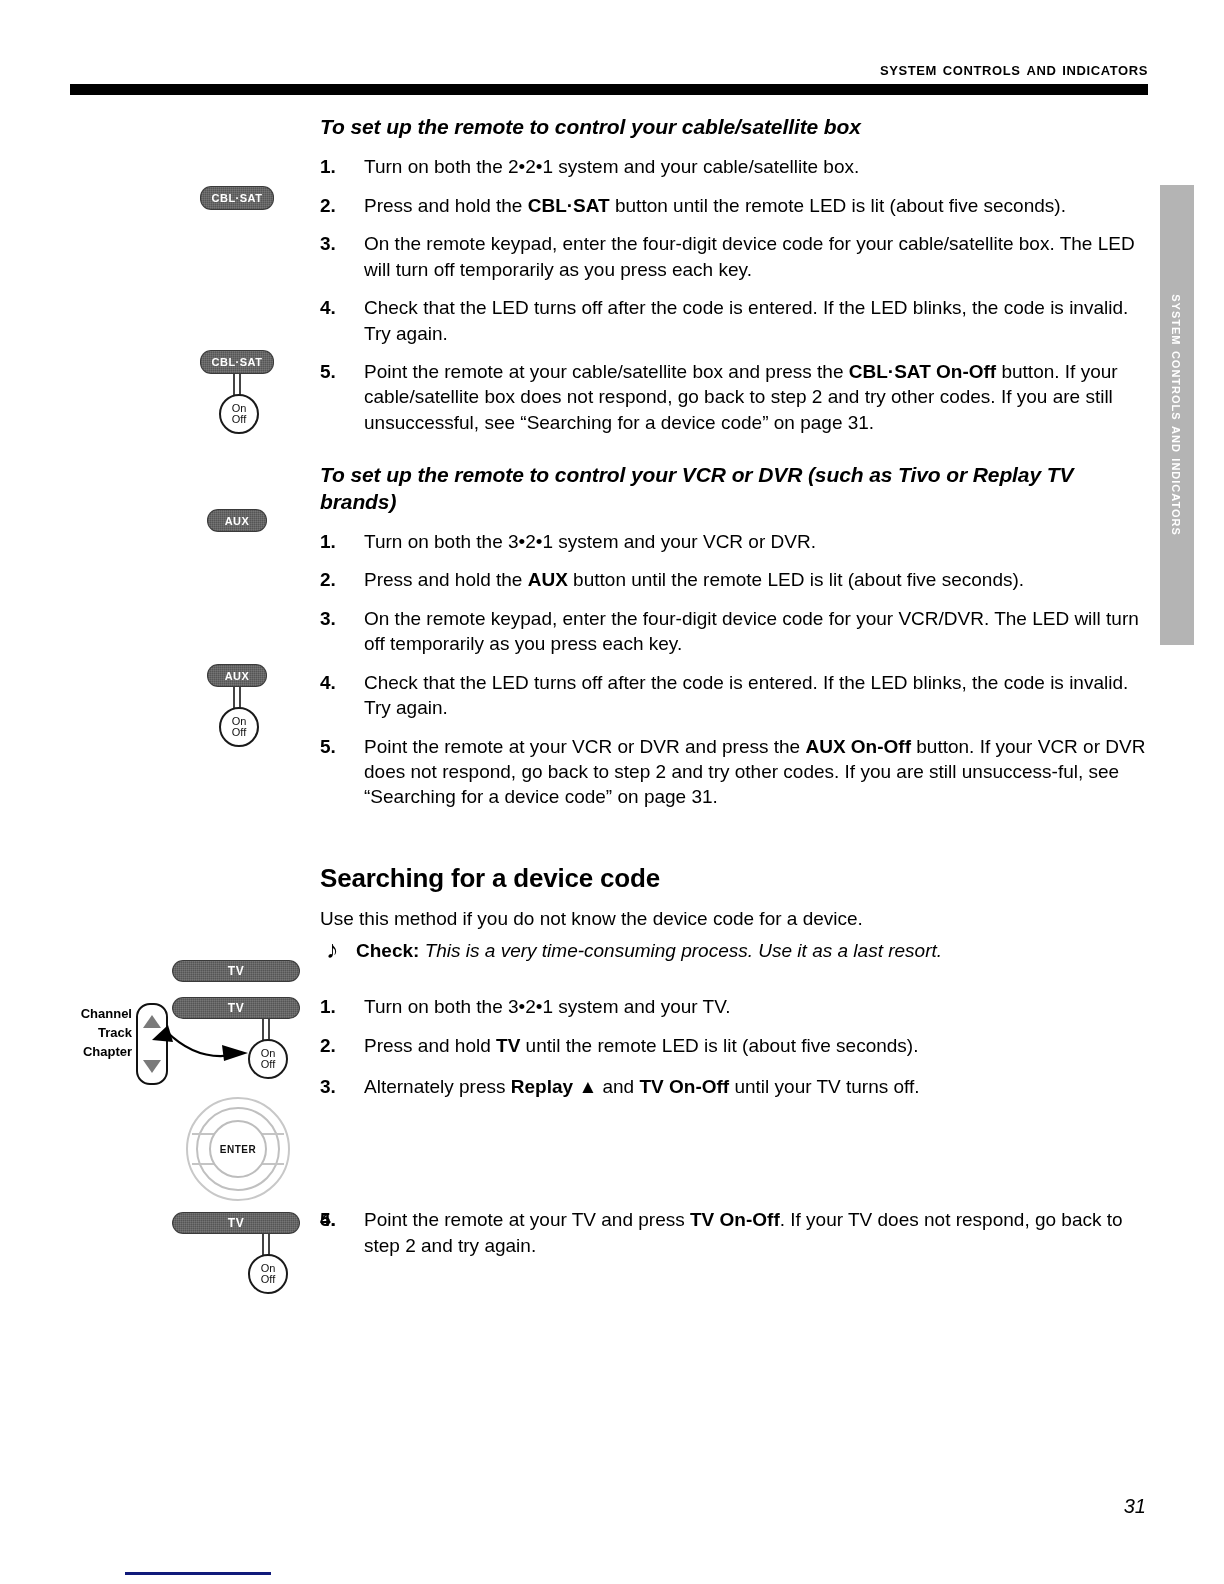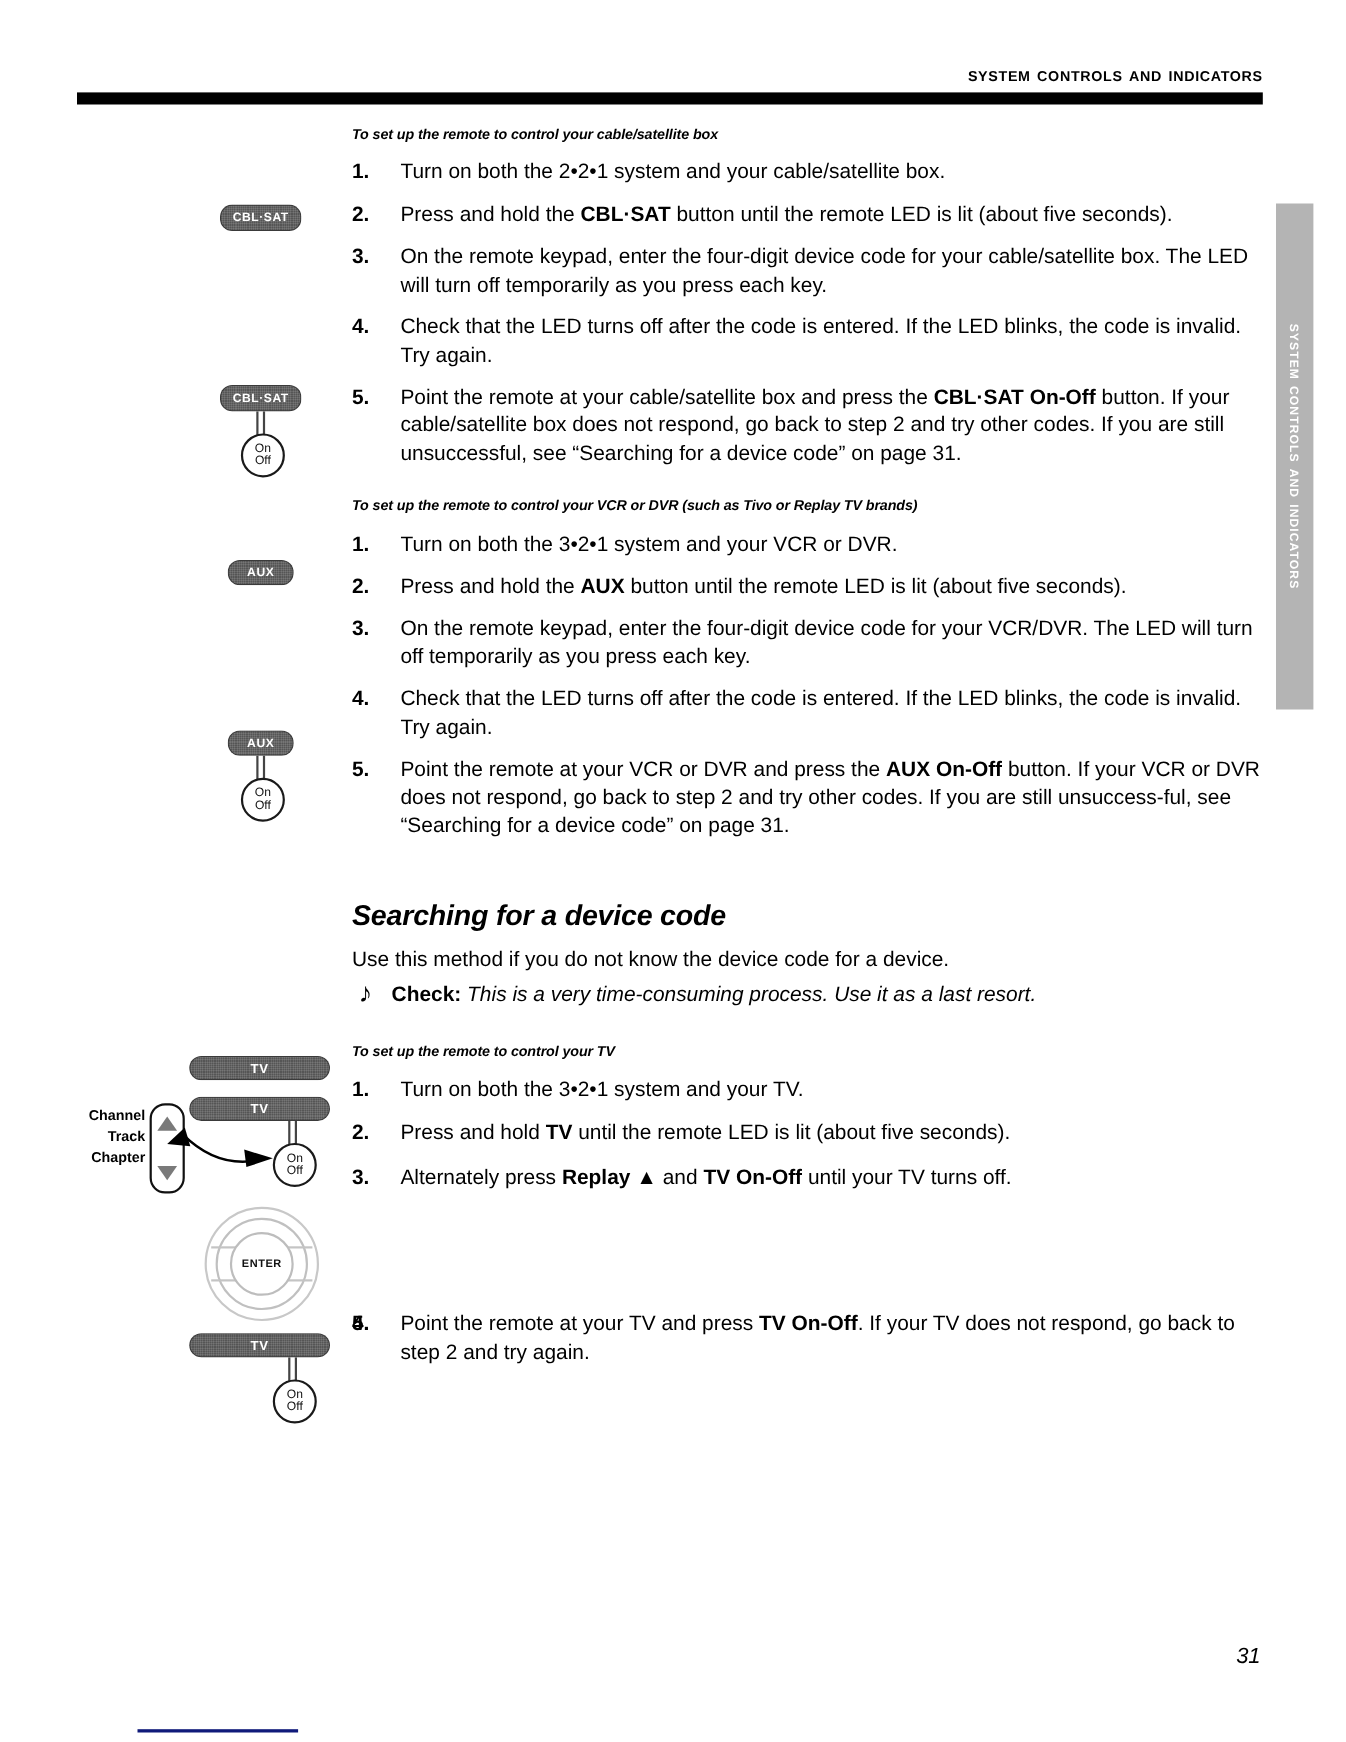--- a/index.html
+++ b/index.html
@@ -76,31 +76,30 @@
 
   
   .content {
     position: absolute;
     left: 320px;
     top: 114px;
     width: 830px;
   }
 
   h3.sub-head {
-    font-size: 13px;
+    font-size: 21px;
     font-weight: bold;
     font-style: italic;
     margin: 0 0 14px 0;
     line-height: 1.25;
     letter-spacing: -0.1px;
   }
   h2.section-head {
     font-size: 26px;
     font-weight: bold;
-    font-style: italic;
     margin: 0 0 10px 0;
     letter-spacing: -0.2px;
   }
   p.body-line {
     font-size: 19px;
     margin: 12px 0 6px 0;
     line-height: 1.34;
   }
 
   ol.steps {
@@ -455,21 +454,20 @@
 
   <h2 class="section-head">Searching for a device code</h2>
   <p class="body-line">Use this method if you do not know the device code for a device.</p>
 
   <div class="note-block">
     <span class="note-icon">♪</span>
     <span class="note-label">Check:</span>
     <span class="note-text">This is a very time-consuming process. Use it as a last resort.</span>
   </div>
 
-  <h3 class="sub-head">To set up the remote to control your TV</h3>
   <ol class="steps">
     <li>
       <span class="num">1.</span>
       <span>Turn on both the 3•2•1 system and your TV.</span>
     </li>
     <li style="margin-bottom:16px;">
       <span class="num">2.</span>
       <span>Press and hold <b>TV</b> until the remote LED is lit (about five seconds).</span>
     </li>
     <li style="margin-bottom:108px;">

